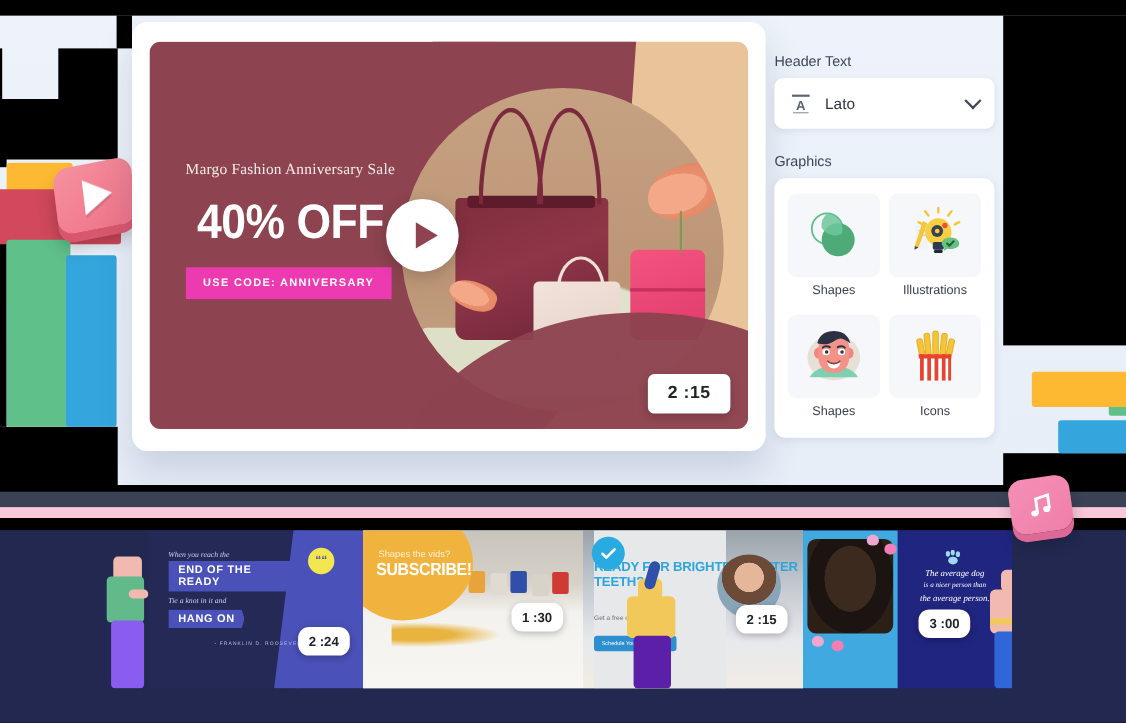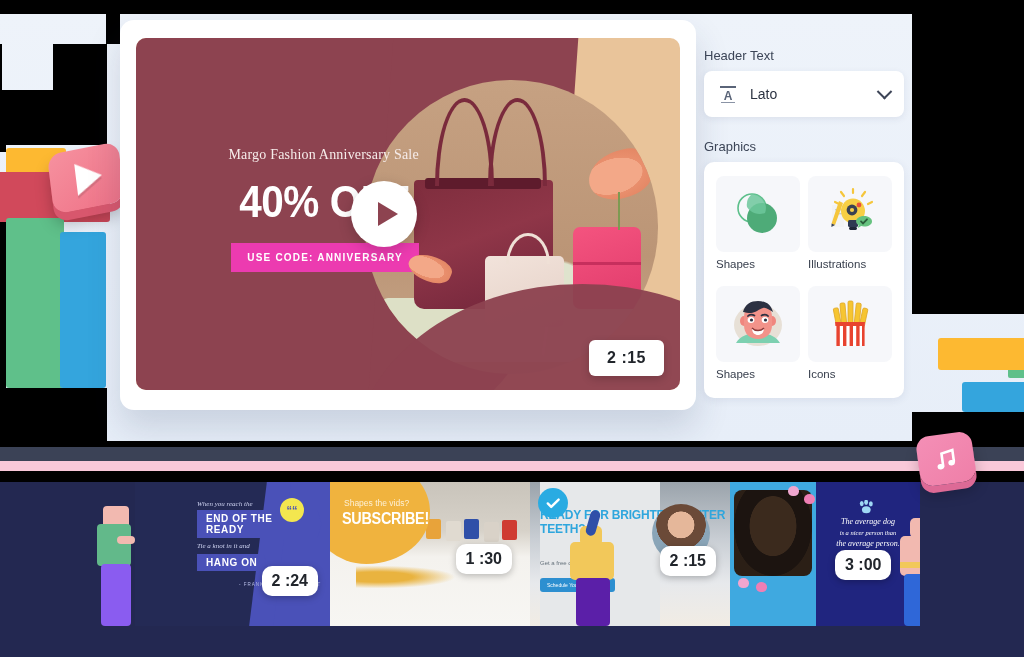--- a/index.html
+++ b/index.html
@@ -128,21 +128,21 @@
   .strap { position:absolute; left:62%; top:66%; width:3px; height:28%; background:#f1e2d8; transform:rotate(8deg); }
   .flower {
     position:absolute; right:2%; top:24%; width:22%; height:16%;
     background: radial-gradient(ellipse at 40% 50%, #f3a888 0 52%, #e98f6d 53%, #e0825f 100%);
     border-radius: 60% 40% 50% 50%; transform: rotate(-16deg);
   }
   .flower.f2 { left:-2%; right:auto; top:62%; width:16%; height:12%; transform: rotate(22deg); }
   .flower-stem { position:absolute; right:13%; top:38%; width:2px; height:13%; background:#7d9a52; }
 
   
-  .pc-text { position:absolute; left:6%; top:30%; width:46%; text-align:right; z-index:6; }
+  .pc-text { position:absolute; left:6%; top:30%; width:46%; text-align:left; z-index:6; }
   .pc-sub {
     font-family: "Liberation Serif", serif;
     color: #f6ecea; font-size: 14px; line-height: 1.55; letter-spacing:.2px;
   }
   .pc-headline {
     font-family: "Liberation Sans", sans-serif;
     color:#fff; font-weight:700; font-size:44px; letter-spacing:-.5px;
     margin-top:12px; transform: scaleX(.92); font-stretch: condensed;
   }
   .pc-code {
@@ -181,51 +181,51 @@
   .font-name { font-size:14px; color:#2c3342; flex:1; }
   .chev { width:11px; height:11px; border-right:2px solid #3d4557; border-bottom:2px solid #3d4557;
           transform: rotate(45deg) translate(-2px,-2px); }
 
   .graphics-label { margin-top:22px; }
   .graphics-panel {
     background:#fff; border-radius:10px; padding:10px; margin-top:8px;
     box-shadow:0 2px 8px rgba(40,60,100,.09);
     display:grid; grid-template-columns:1fr 1fr; gap:4px;
   }
-  .g-cell { text-align:left; padding:4px 2px 8px 2px; border-radius:8px; cursor:pointer; }
+  .g-cell { text-align:center; padding:4px 2px 8px 2px; border-radius:8px; cursor:pointer; }
   .g-thumb {
     height:76px; background:#f6f7fa; border-radius:8px;
     display:flex; align-items:center; justify-content:center; margin-bottom:6px;
   }
   .g-label { font-size:11.5px; color:#39404e; }
 
   
   .strip-divider { position:absolute; left:0; top:441px; width:1024px; height:44px; background:#000; z-index:50; }
   .strip-gray { position:absolute; left:0; top:447px; width:1024px; height:14px; background:#3b4256; z-index:51; }
   .strip-pink { position:absolute; left:0; top:461px; width:1024px; height:10px; background:#f9c8d9; z-index:52; }
   .strip-black { position:absolute; left:0; top:471px; width:1024px; height:11px; background:#000; z-index:52; }
 
   .filmstrip {
     position:absolute; left:0; top:482px; width:1024px; height:175px;
     background:#232851; display:flex; z-index:53; overflow:hidden;
   }
   .thumb { position:relative; height:144px; overflow:hidden; }
   .thumb .dur {
-    position:absolute; background:#fff; color:#21252b; font-size:16px; font-weight:700;
+    position:absolute; background:#fff; color:#21252b; font-size:12px; font-weight:700;
     padding:6px 10px; border-radius:10px; box-shadow:0 2px 7px rgba(0,0,0,.25); z-index:12;
   }
   .t0 { width:135px; background:#232851; }
   .t1 { width:195px; background:#242a55; }
   .t2 { width:200px; background:#cfd6dd; }
   .t3 { width:200px; background:#dfe2e6; }
   .t4 { width:190px; background:#20257f; }
   .t5 { width:104px; background:#232851; }
 
   
-  .q-wrap { position:absolute; left:18px; top:18px; width:125px; color:#fff;margin-left:44px; }
+  .q-wrap { position:absolute; left:18px; top:18px; width:125px; color:#fff; }
   .q-script { font-family:"Liberation Serif", serif; font-style:italic; font-size:7px; color:#cdd2f0; margin-bottom:2px; }
   .q-banner {
     background:#4a51b8; color:#fff; font-size:10px; font-weight:700; letter-spacing:.6px;
     padding:3px 9px; display:inline-block; margin-bottom:4px;
     clip-path: polygon(0 0, 96% 0, 100% 50%, 96% 100%, 0 100%);
   }
   .q-attr { font-size:4.5px; letter-spacing:1px; color:#b8bee8; margin-top:7px; margin-left:42px; }
   .q-right { position:absolute; right:0; top:0; width:62px; height:144px; background:#4a51b8; }
   .q-right:before { content:""; position:absolute; left:-10px; top:0; width:24px; height:144px;
                     background:#4a51b8; transform: skewX(-7deg); }

